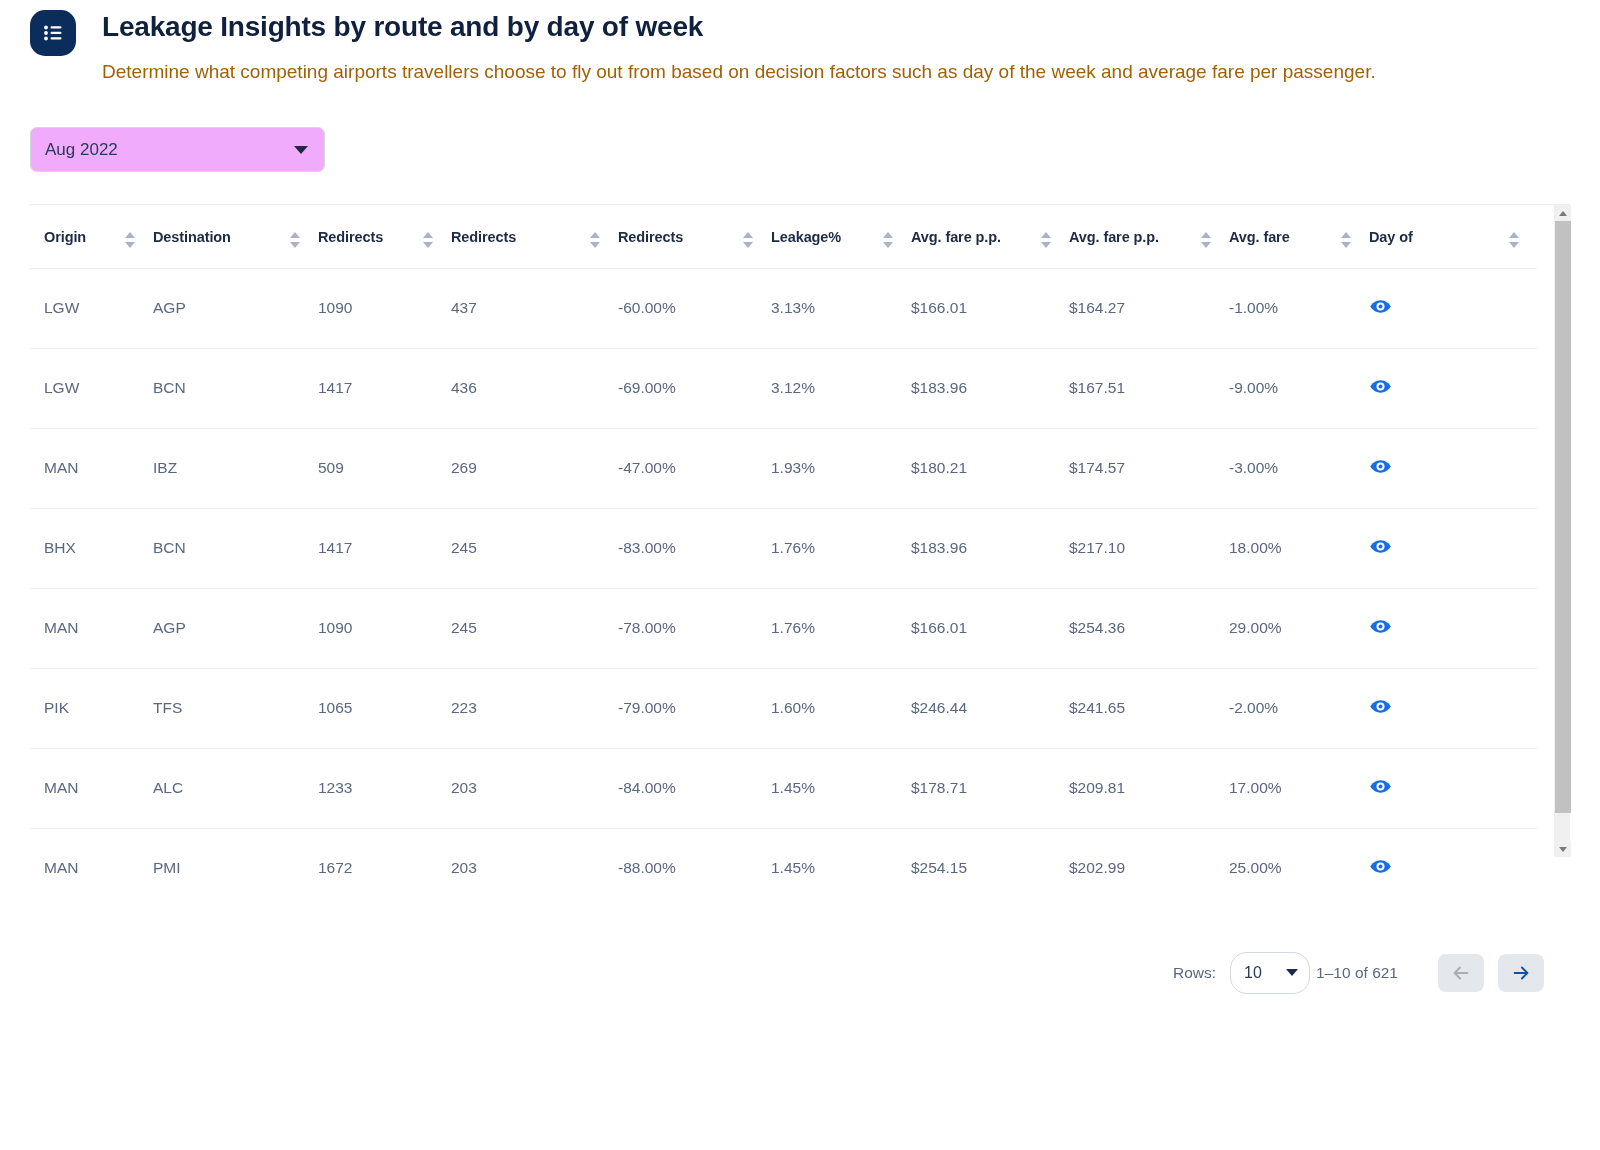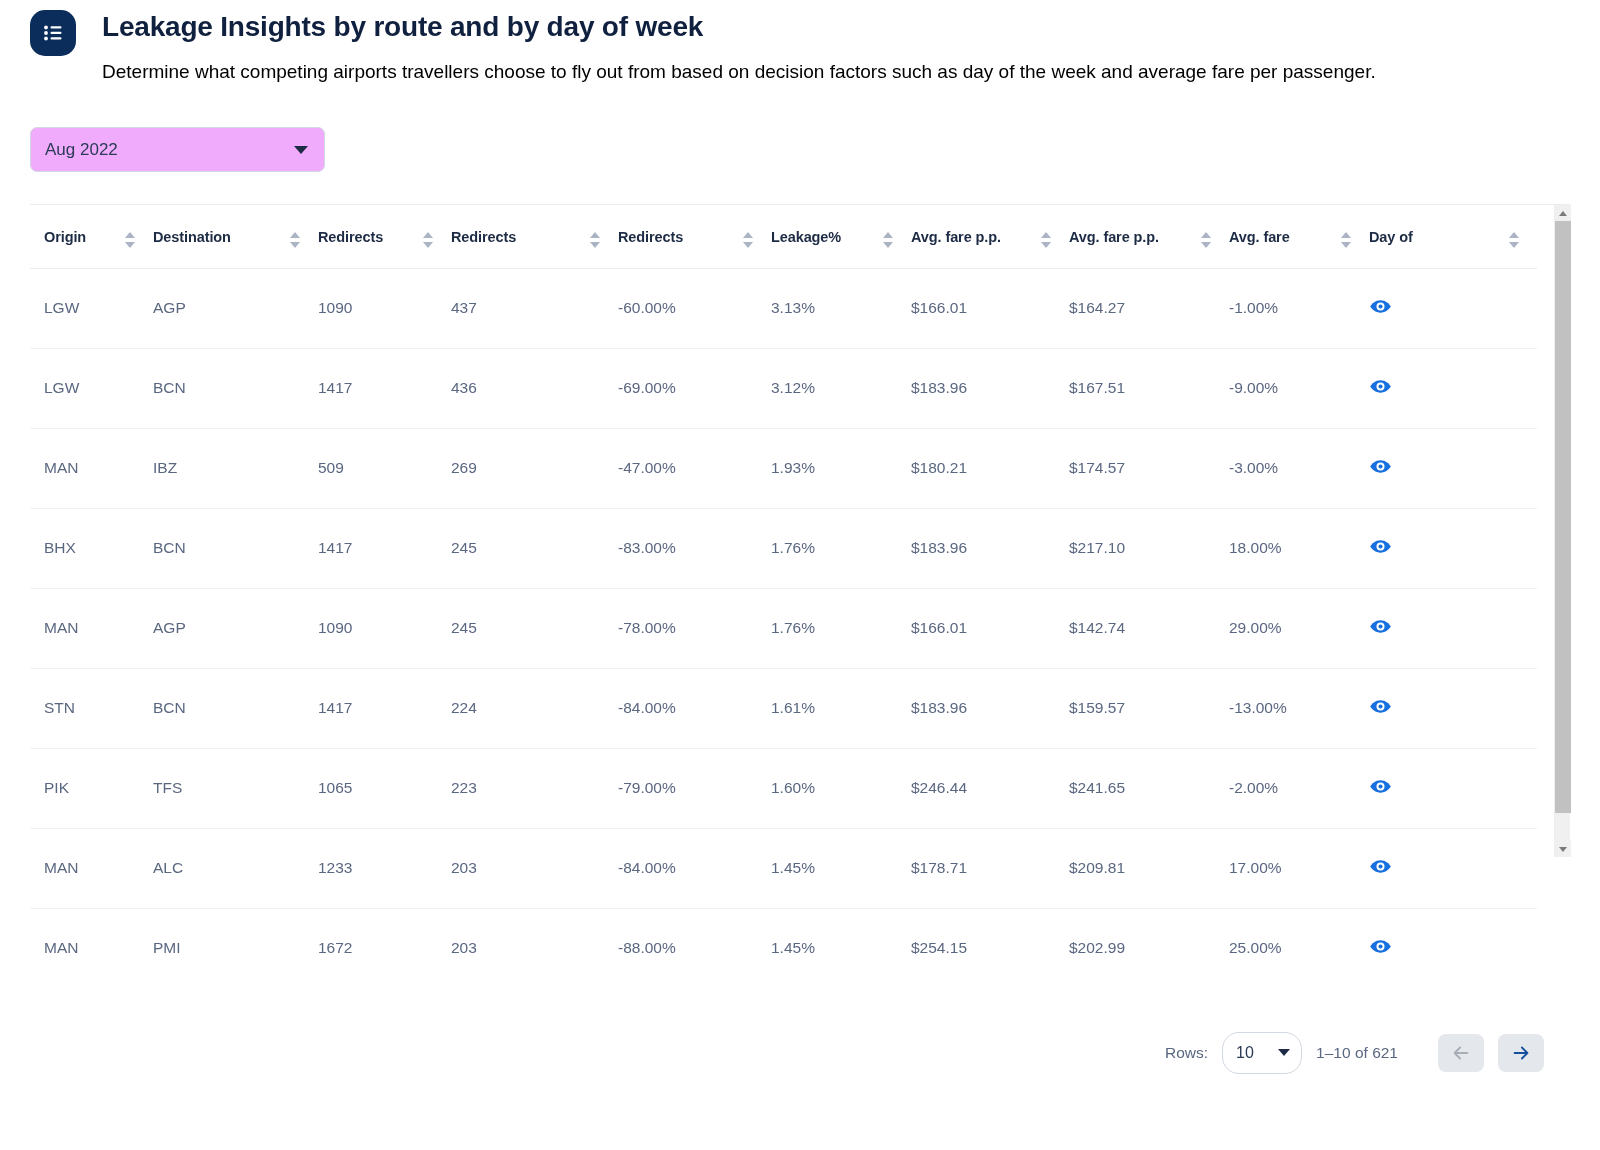--- a/index.html
+++ b/index.html
@@ -21,21 +21,21 @@
     border-radius: 15px;
     display: flex; align-items: center; justify-content: center;
     margin-top: 2px;
   }
   .header-text { margin-left: 26px; padding-top: 2px; }
   .page-title {
     font-size: 28px; font-weight: bold; color: #10203f;
     letter-spacing: -0.2px; margin: 0 0 13px 0; line-height: 1.2;
   }
   .page-subtitle {
-    font-size: 19px; color: #000000; line-height: 1.62;
+    font-size: 19px; color: #a16207; line-height: 1.62;
     max-width: 1360px; margin: 0; font-weight: normal;
   }
 
   
   .filter-block { margin: 40px 0 0 30px; }
   .filter-label {
     font-size: 14.5px; font-weight: bold; color: #1d2b45;
     margin-bottom: 11px; letter-spacing: -0.1px;
   }
   .select-box {
@@ -108,21 +108,21 @@
     gap: 0; margin: 44px 56px 0 0; padding-left: 12px;
   }
   .rows-label { font-size: 15.5px; color: #5a6781; margin-right: 14px; }
   .rows-select {
     width: 80px; height: 42px; border: 1px solid #d2d8e0; border-radius: 17px;
     display: flex; align-items: center; justify-content: space-between;
     padding: 0 11px 0 13px; background: #fff; cursor: pointer;
   }
   .rows-select .v { font-size: 16px; color: #2b3a55; }
   .rows-select .caret { border-left-width:6px;border-right-width:6px;border-top-width:7px; }
-  .range-label { font-size: 15.5px; color: #5a6781; margin: 0 26px 0 14px; }
+  .range-label { font-size: 15.5px; color: #5a6781; margin: 0 26px 0 6px; }
   .pg-btn {
     width: 46px; height: 38px; border-radius: 8px; background: #e4e7eb;
     display: flex; align-items: center; justify-content: center; cursor: pointer;
     margin-left: 14px;
   }
   .pg-btn.disabled { cursor: default; }
 </style>
 </head>
 <body>
 
@@ -326,38 +326,22 @@
                 </svg></span></td>
           </tr>
           <tr>
             <td>MAN</td>
             <td>AGP</td>
             <td>1090</td>
             <td>245</td>
             <td>-78.00%</td>
             <td>1.76%</td>
             <td>$166.01</td>
-            <td>$142.74</td>
+            <td>$254.36</td>
             <td>29.00%</td>
-            <td class="eye-cell"><span class="eye-icon"><svg width="23" height="23" viewBox="0 0 24 24">
-                  <path d="M12 5.5C6.8 5.5 2.7 9.3 1.3 12c1.4 2.7 5.5 6.5 10.7 6.5S21.3 14.7 22.7 12C21.3 9.3 17.2 5.5 12 5.5z" fill="#1670dd"></path>
-                  <circle cx="12" cy="12" r="4.2" fill="#ffffff"></circle>
-                  <circle cx="12" cy="12" r="2.1" fill="#1670dd"></circle>
-                </svg></span></td>
-          </tr>
-          <tr>
-            <td>STN</td>
-            <td>BCN</td>
-            <td>1417</td>
-            <td>224</td>
-            <td>-84.00%</td>
-            <td>1.61%</td>
-            <td>$183.96</td>
-            <td>$159.57</td>
-            <td>-13.00%</td>
             <td class="eye-cell"><span class="eye-icon"><svg width="23" height="23" viewBox="0 0 24 24">
                   <path d="M12 5.5C6.8 5.5 2.7 9.3 1.3 12c1.4 2.7 5.5 6.5 10.7 6.5S21.3 14.7 22.7 12C21.3 9.3 17.2 5.5 12 5.5z" fill="#1670dd"></path>
                   <circle cx="12" cy="12" r="4.2" fill="#ffffff"></circle>
                   <circle cx="12" cy="12" r="2.1" fill="#1670dd"></circle>
                 </svg></span></td>
           </tr>
           <tr>
             <td>PIK</td>
             <td>TFS</td>
             <td>1065</td>

